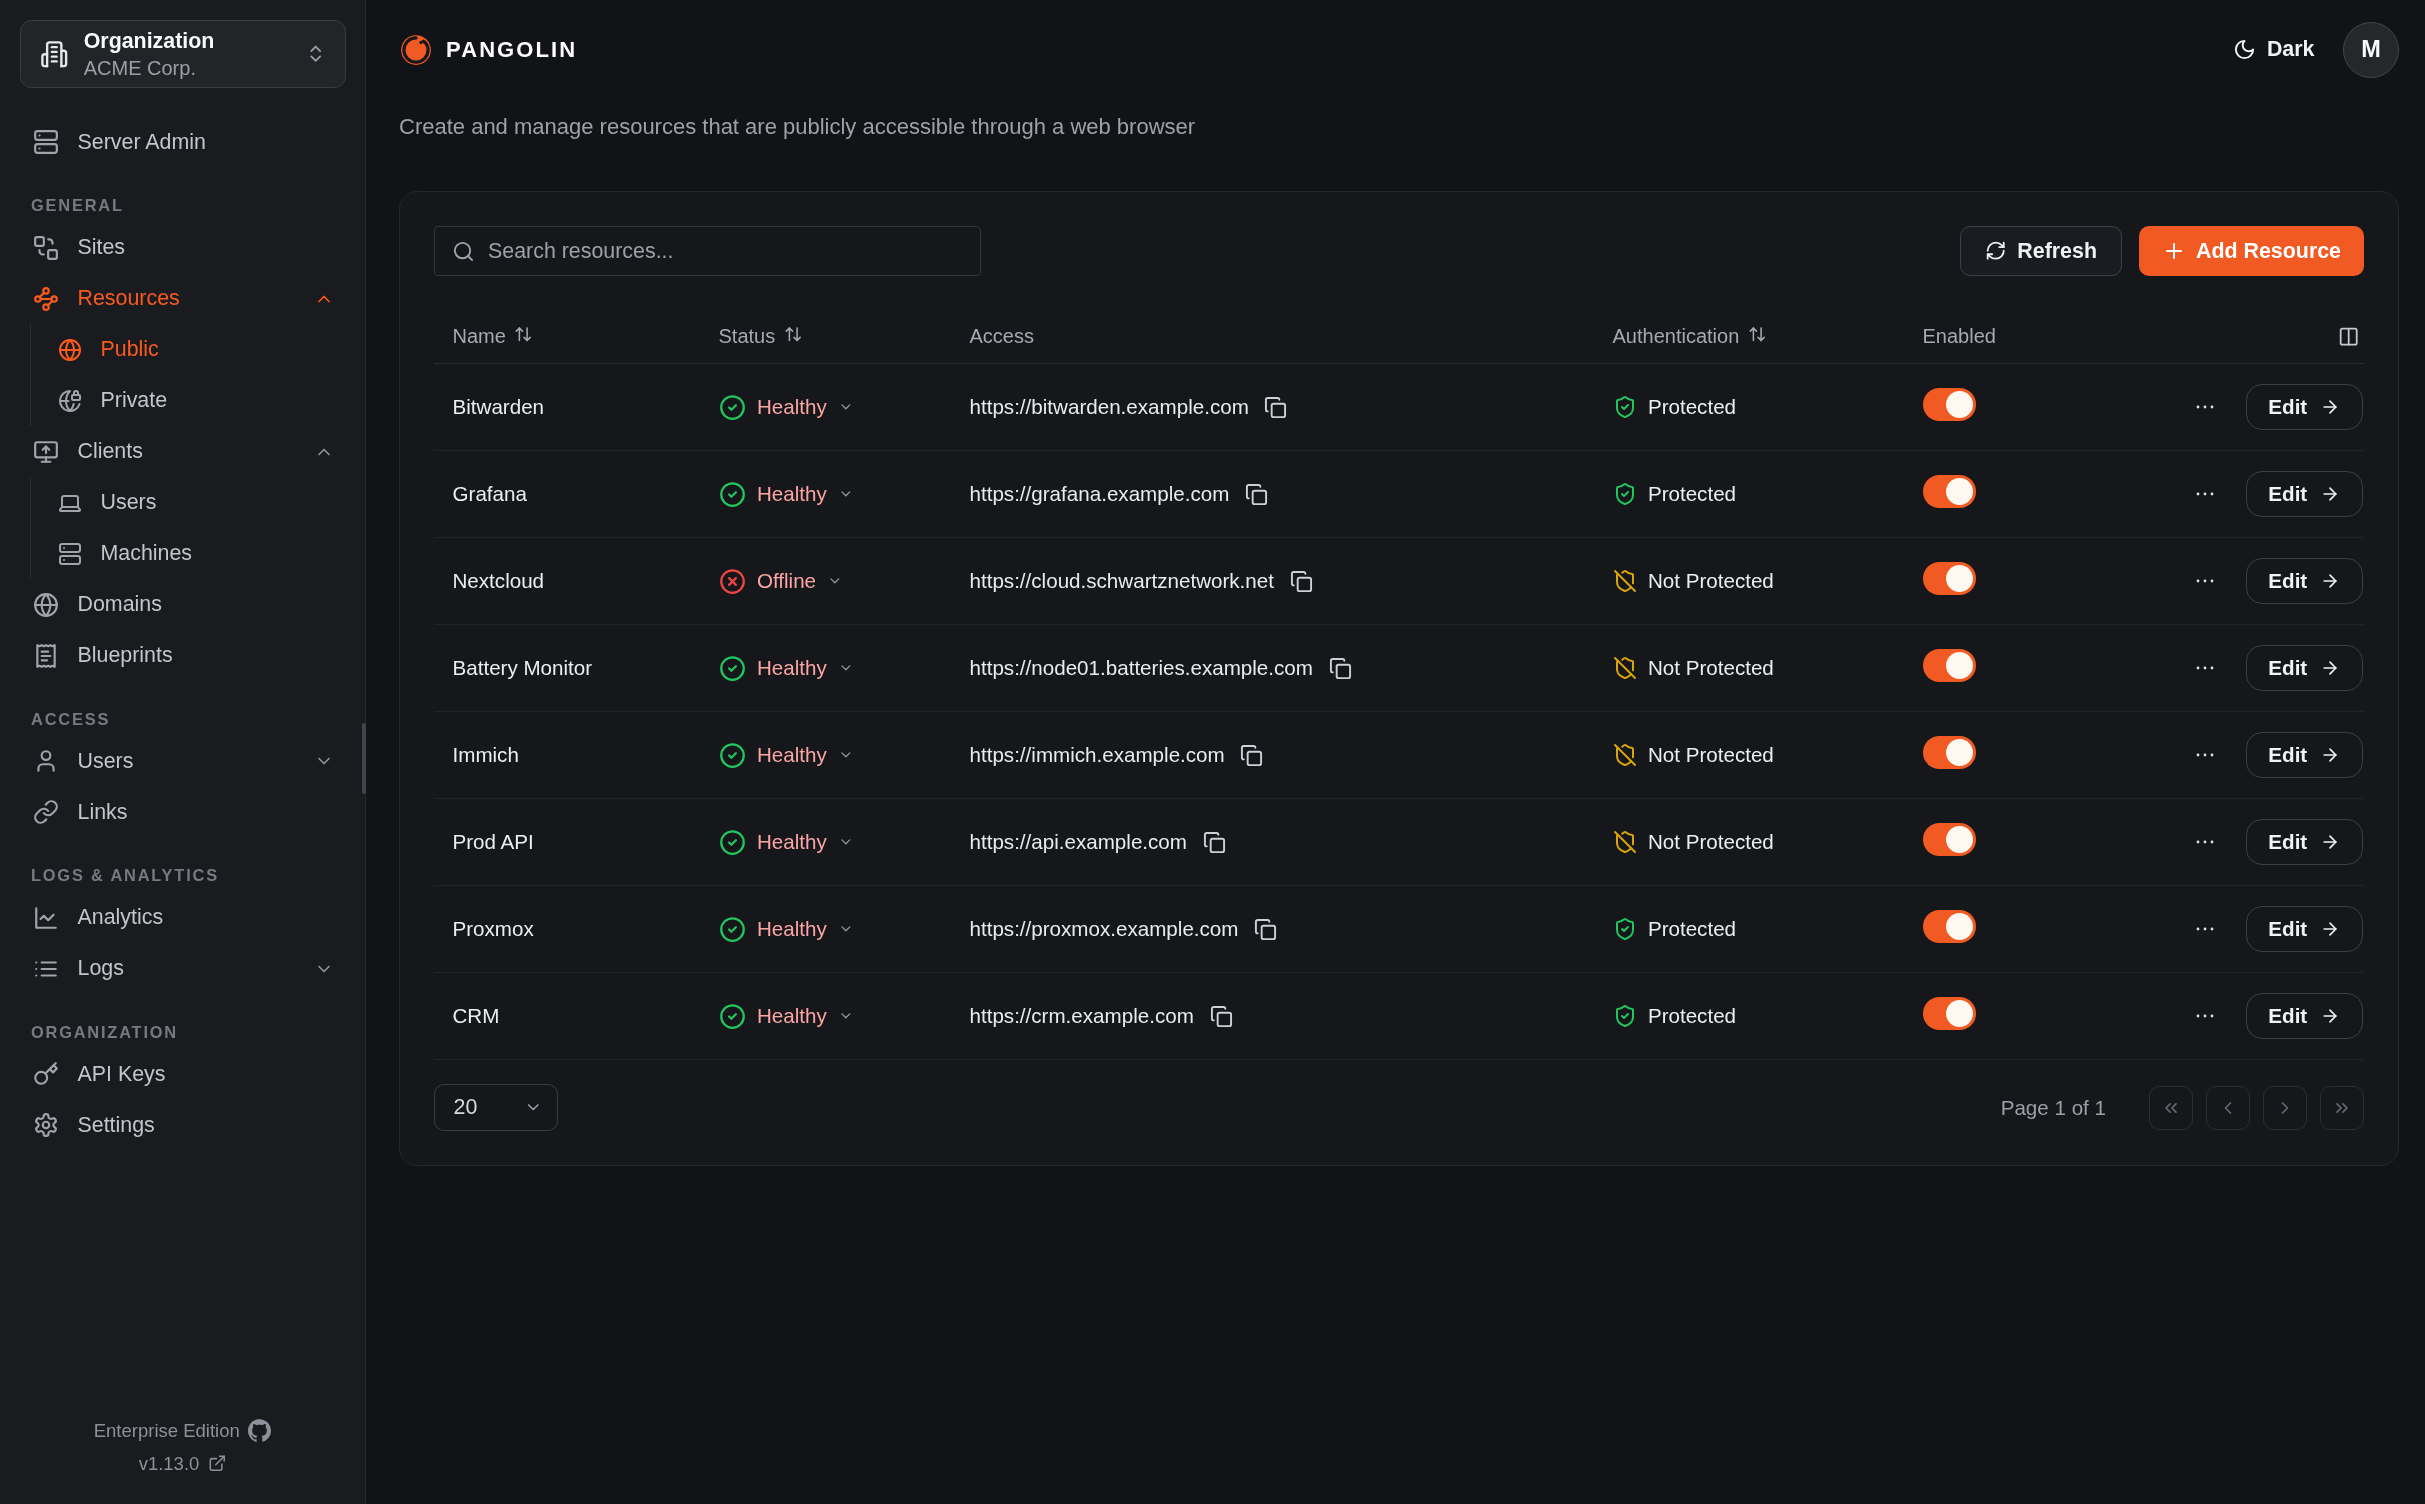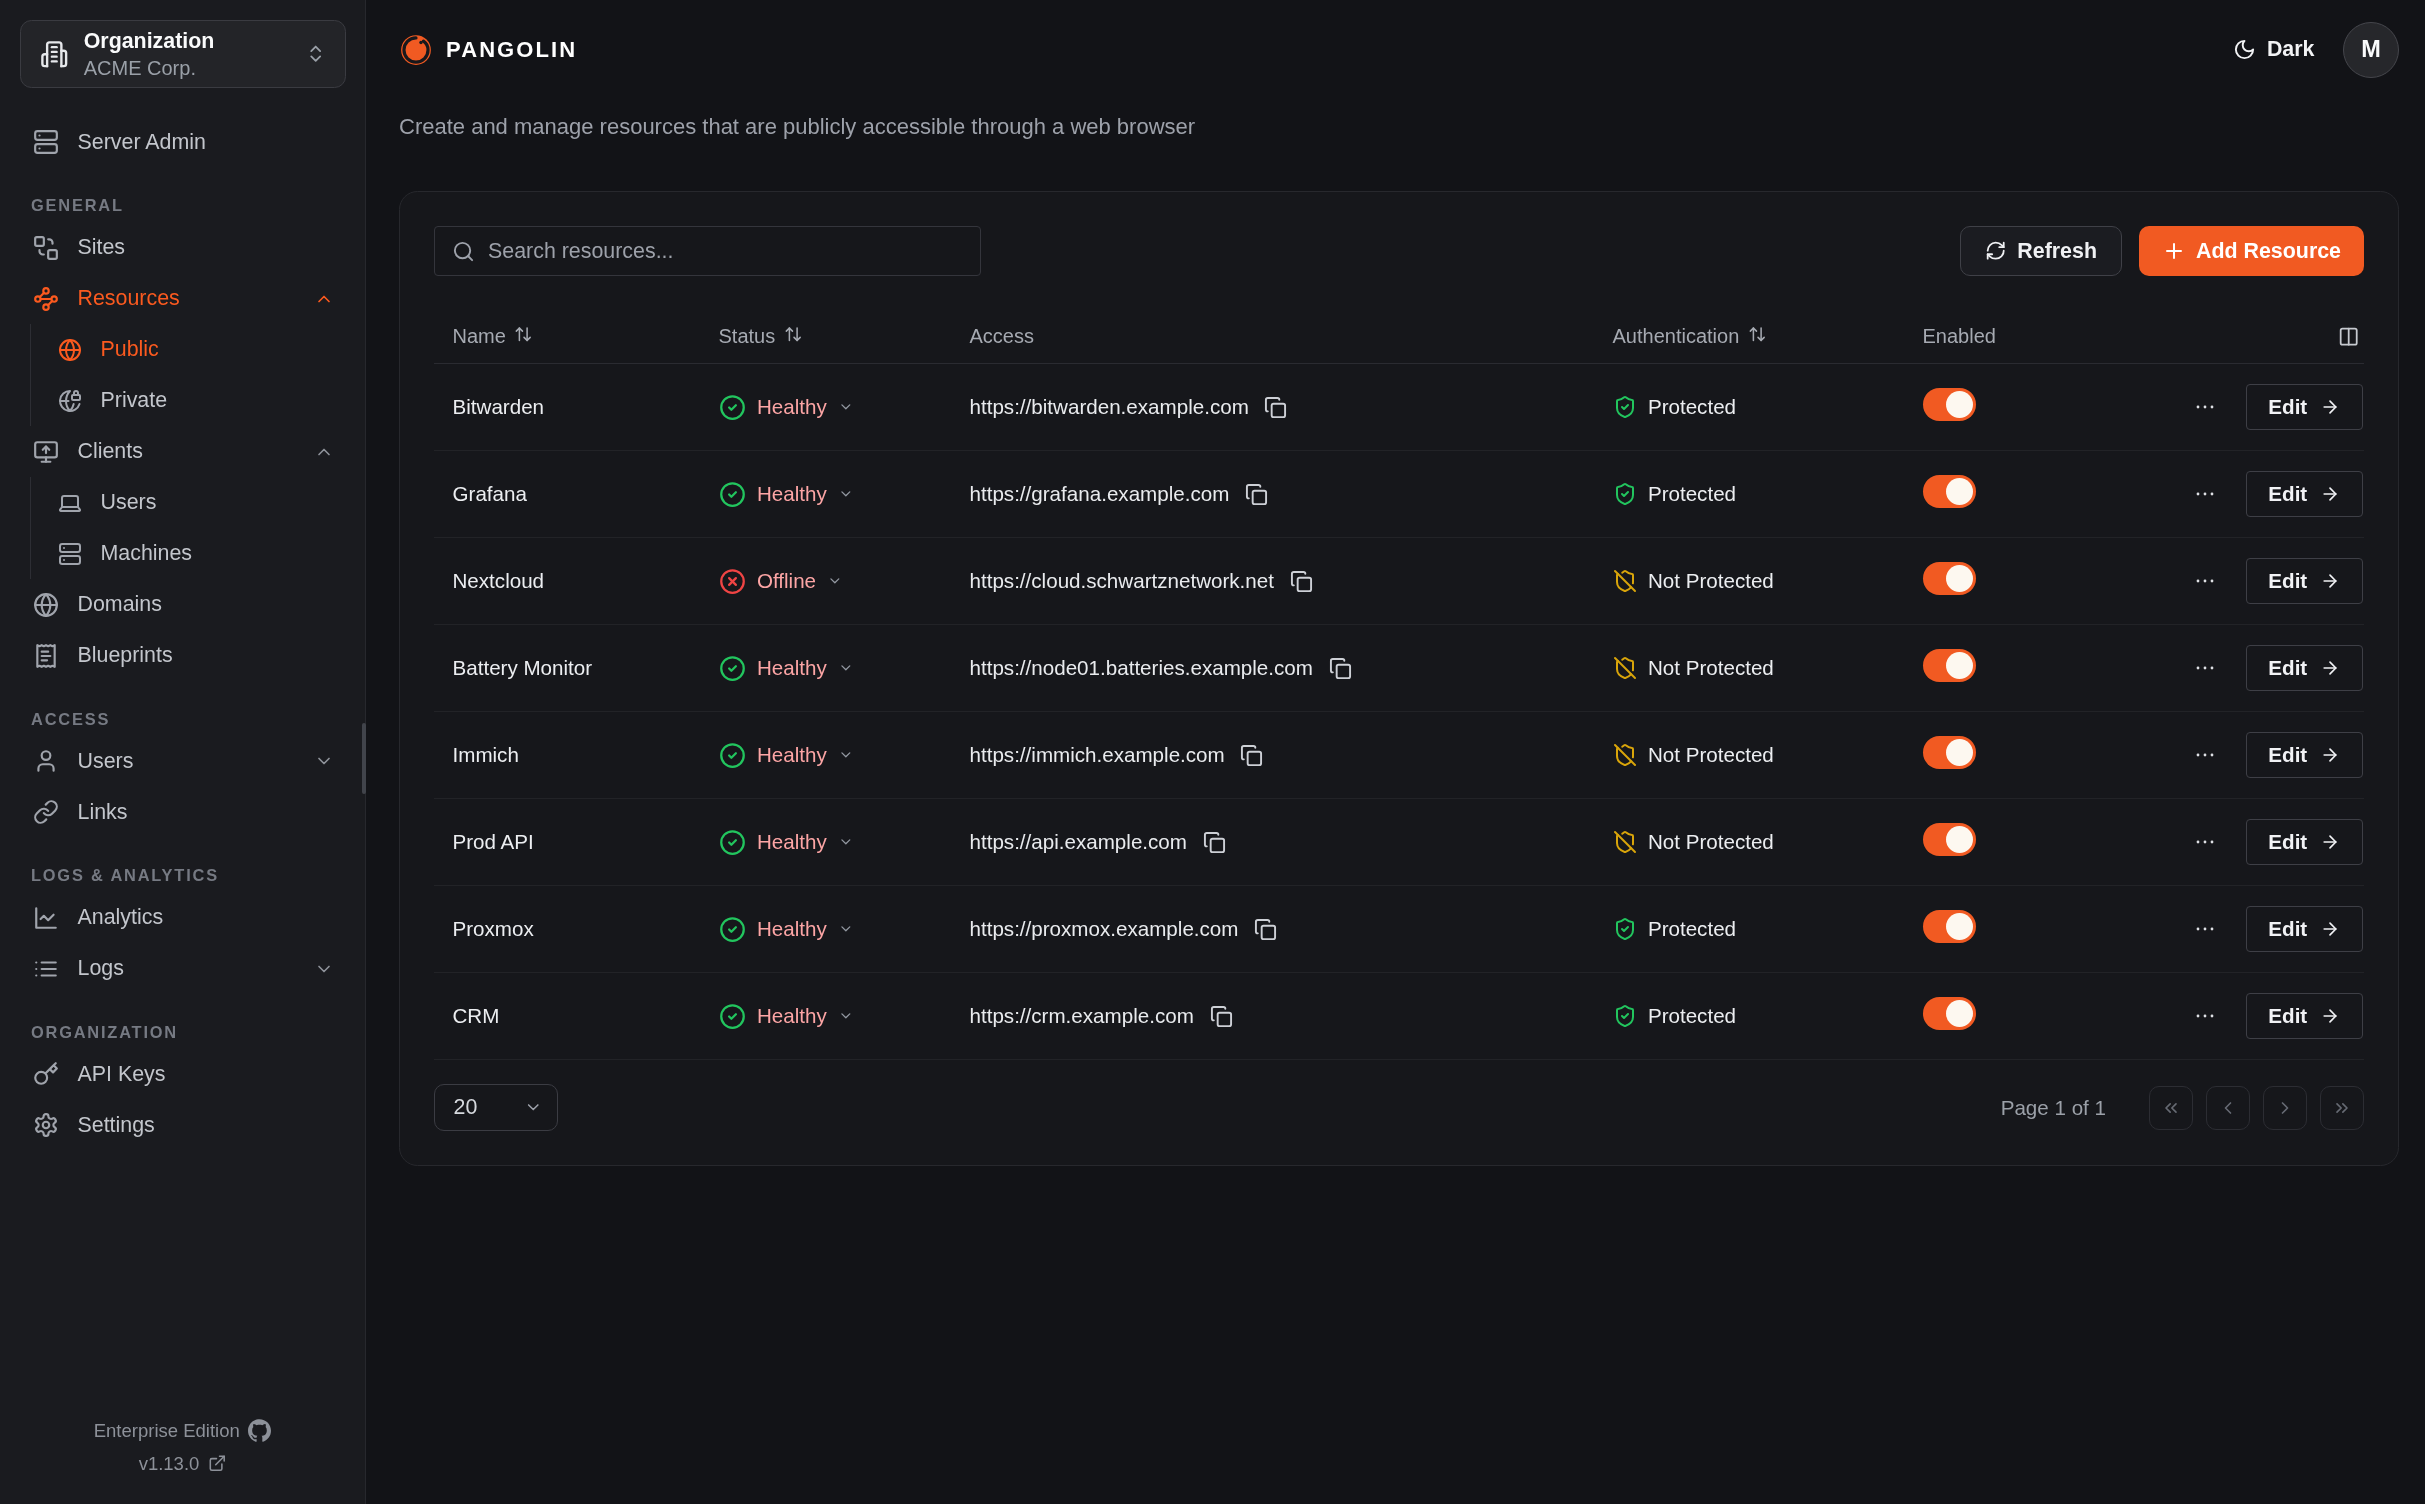--- a/index.html
+++ b/index.html
@@ -101,21 +101,21 @@
   .td-access { display:flex; align-items:center; gap:15.7px; color:#e9ebee; }
   .copy-btn { background:none; border:none; color:#cdd0d6; cursor:pointer; }
   .td-auth { display:flex; align-items:center; gap:11.4px; color:#eceef1; }
   .toggle { width:53px; height:33px; border-radius:16.4px; background:#f15a22; border:none;
     position:relative; cursor:pointer; }
   .toggle .knob { position:absolute; right:2.8px; top:2.8px; width:27px; height:27px;
     border-radius:50%; background:#fdf8f0; }
   .td-actions { display:flex; align-items:center; justify-content:flex-end; gap:28.5px; padding-right:1.4px; }
   .more-btn { background:none; border:none; color:#dfe1e5; cursor:pointer; }
   .edit-btn { display:flex; align-items:center; gap:13px; height:46px; padding:0 21.4px;
-    background:transparent; border:1.4px solid #3e3f46; border-radius:4px; color:#f1f2f5;
+    background:transparent; border:1.4px solid #3e3f46; border-radius:16px; color:#f1f2f5;
     font-size:20.6px; font-weight:600; cursor:pointer; font-family:inherit; }
 
   .table-footer { margin-top:24px; display:flex; align-items:center; }
   .page-size { width:124px; height:47px; border:1.4px solid #3b3c43; border-radius:10px;
     background:none; display:flex; align-items:center; justify-content:space-between;
     padding:0 14.2px 0 18.5px; color:#d6d9de; font-size:21.4px; cursor:pointer; }
   .page-size .chev { color:#9da1aa; }
   .pager { margin-left:auto; display:flex; align-items:center; gap:13px; }
   .page-label { color:#9ba0a8; font-size:20.6px; margin-right:30px; }
   .pager-btn { width:44px; height:44px; border-radius:10px; border:1.4px solid #2c2d33;

